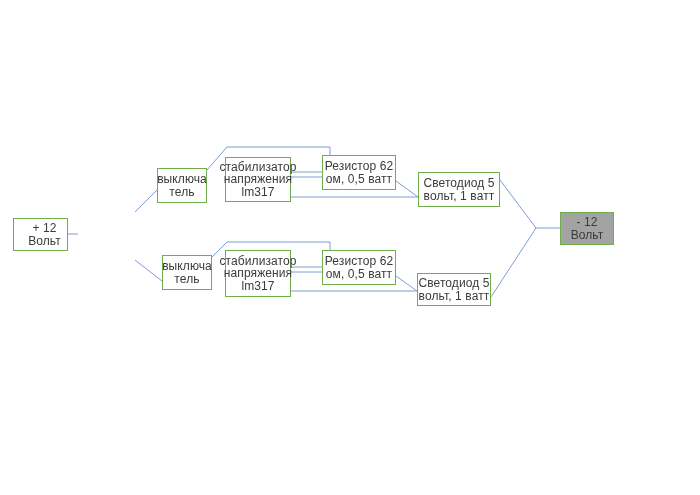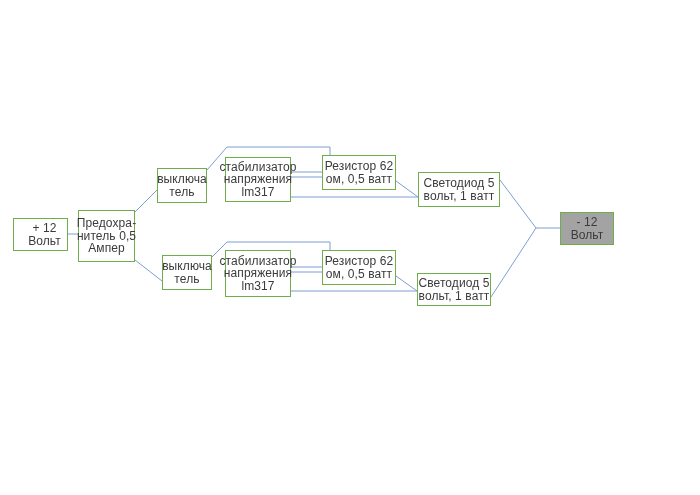--- a/index.html
+++ b/index.html
@@ -43,23 +43,20 @@
       <polyline points="212,257 227,242 330,242 330,267 291,267" fill="none" stroke="#7f9ed4" stroke-width="1"></polyline>
       <polyline points="291,272 322,272" fill="none" stroke="#7f9ed4" stroke-width="1"></polyline>
       <polyline points="291,291 417,291" fill="none" stroke="#7f9ed4" stroke-width="1"></polyline>
       <polyline points="396,276 417,291" fill="none" stroke="#7f9ed4" stroke-width="1"></polyline>
       <polyline points="500,180 536,228" fill="none" stroke="#7f9ed4" stroke-width="1"></polyline>
       <polyline points="491,297 536,228" fill="none" stroke="#7f9ed4" stroke-width="1"></polyline>
       <polyline points="536,228 560,228" fill="none" stroke="#7f9ed4" stroke-width="1"></polyline>
     </svg>
 <div class="node" style="left: 13px; top: 218px; width: 55px; height: 33px; border-color: rgb(111, 174, 74); background: rgb(255, 255, 255); color: rgb(59, 59, 59); padding-left: 8px;">+ 12
 Вольт</div>
-    <div class="node" style="left: 78px; top: 210px; width: 57px; height: 52px; border-color: rgb(111, 174, 74); background: rgb(255, 255, 255); color: rgb(59, 59, 59);">Предохра-
-нитель 0,5
-Ампер</div>
     <div class="node" style="left: 157px; top: 168px; width: 50px; height: 35px; border-color: rgb(111, 174, 74); background: rgb(255, 255, 255); color: rgb(59, 59, 59);">выключа
 тель</div>
     <div class="node" style="left: 162px; top: 255px; width: 50px; height: 35px; border-color: rgb(111, 174, 74); background: rgb(255, 255, 255); color: rgb(59, 59, 59);">выключа
 тель</div>
     <div class="node" style="left: 225px; top: 157px; width: 66px; height: 45px; border-color: rgb(111, 174, 74); background: rgb(255, 255, 255); color: rgb(59, 59, 59);">стабилизатор
 напряжения
 lm317</div>
     <div class="node" style="left: 225px; top: 250px; width: 66px; height: 47px; border-color: rgb(111, 174, 74); background: rgb(255, 255, 255); color: rgb(59, 59, 59);">стабилизатор
 напряжения
 lm317</div>

